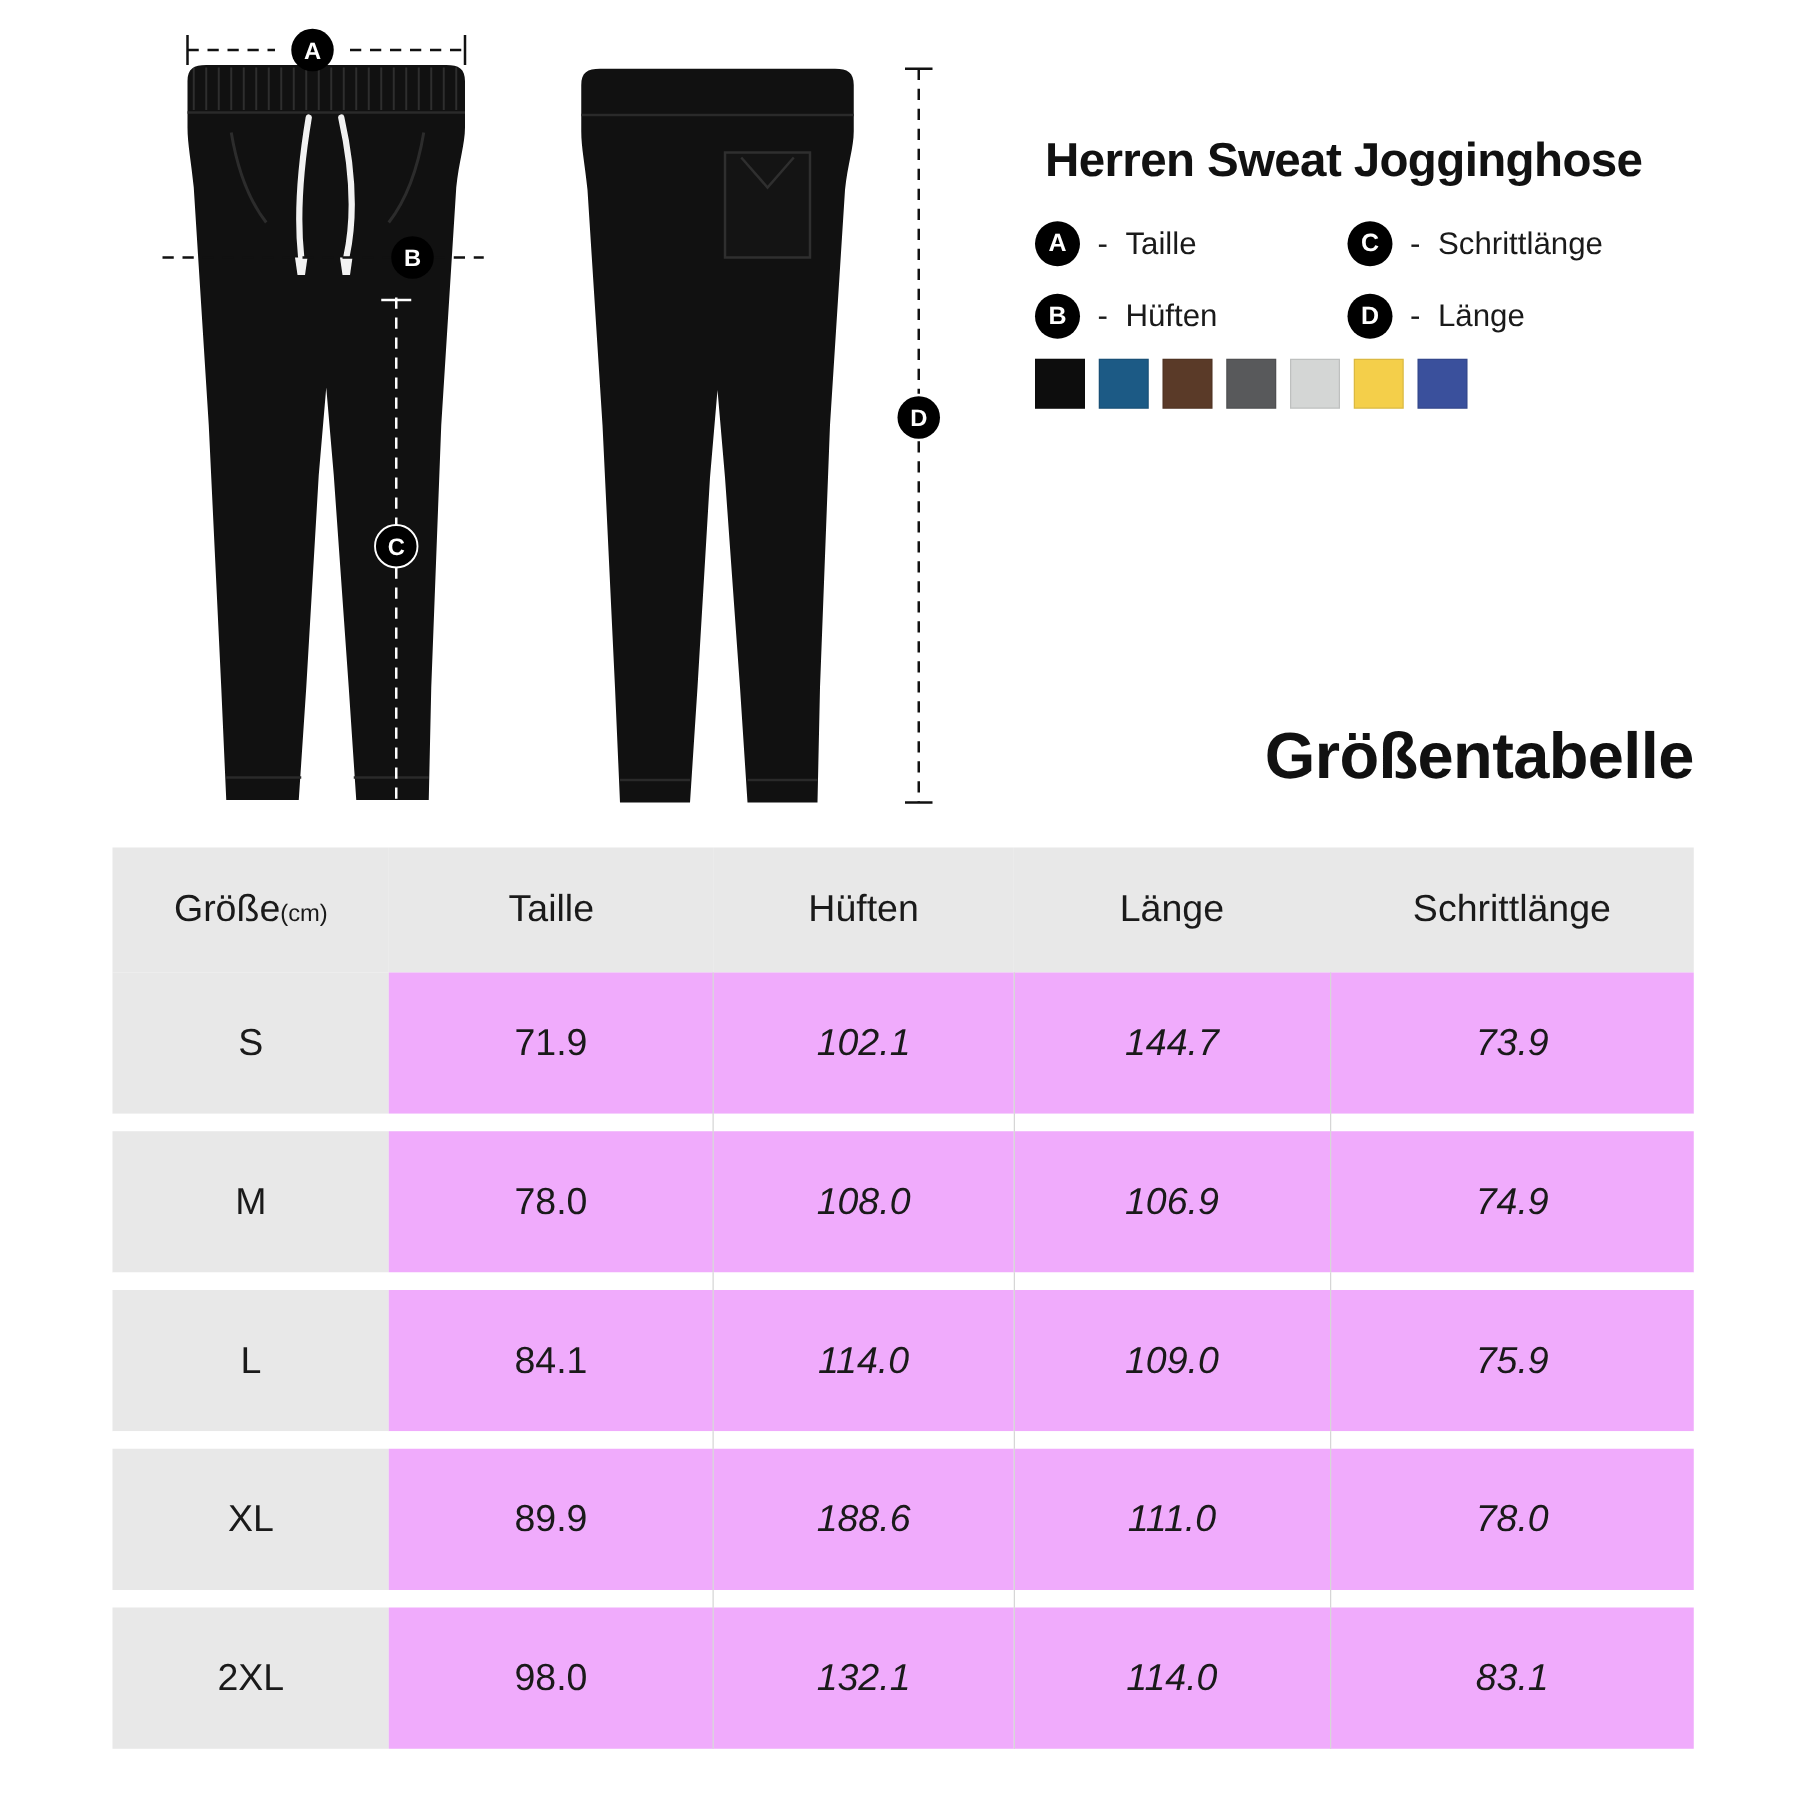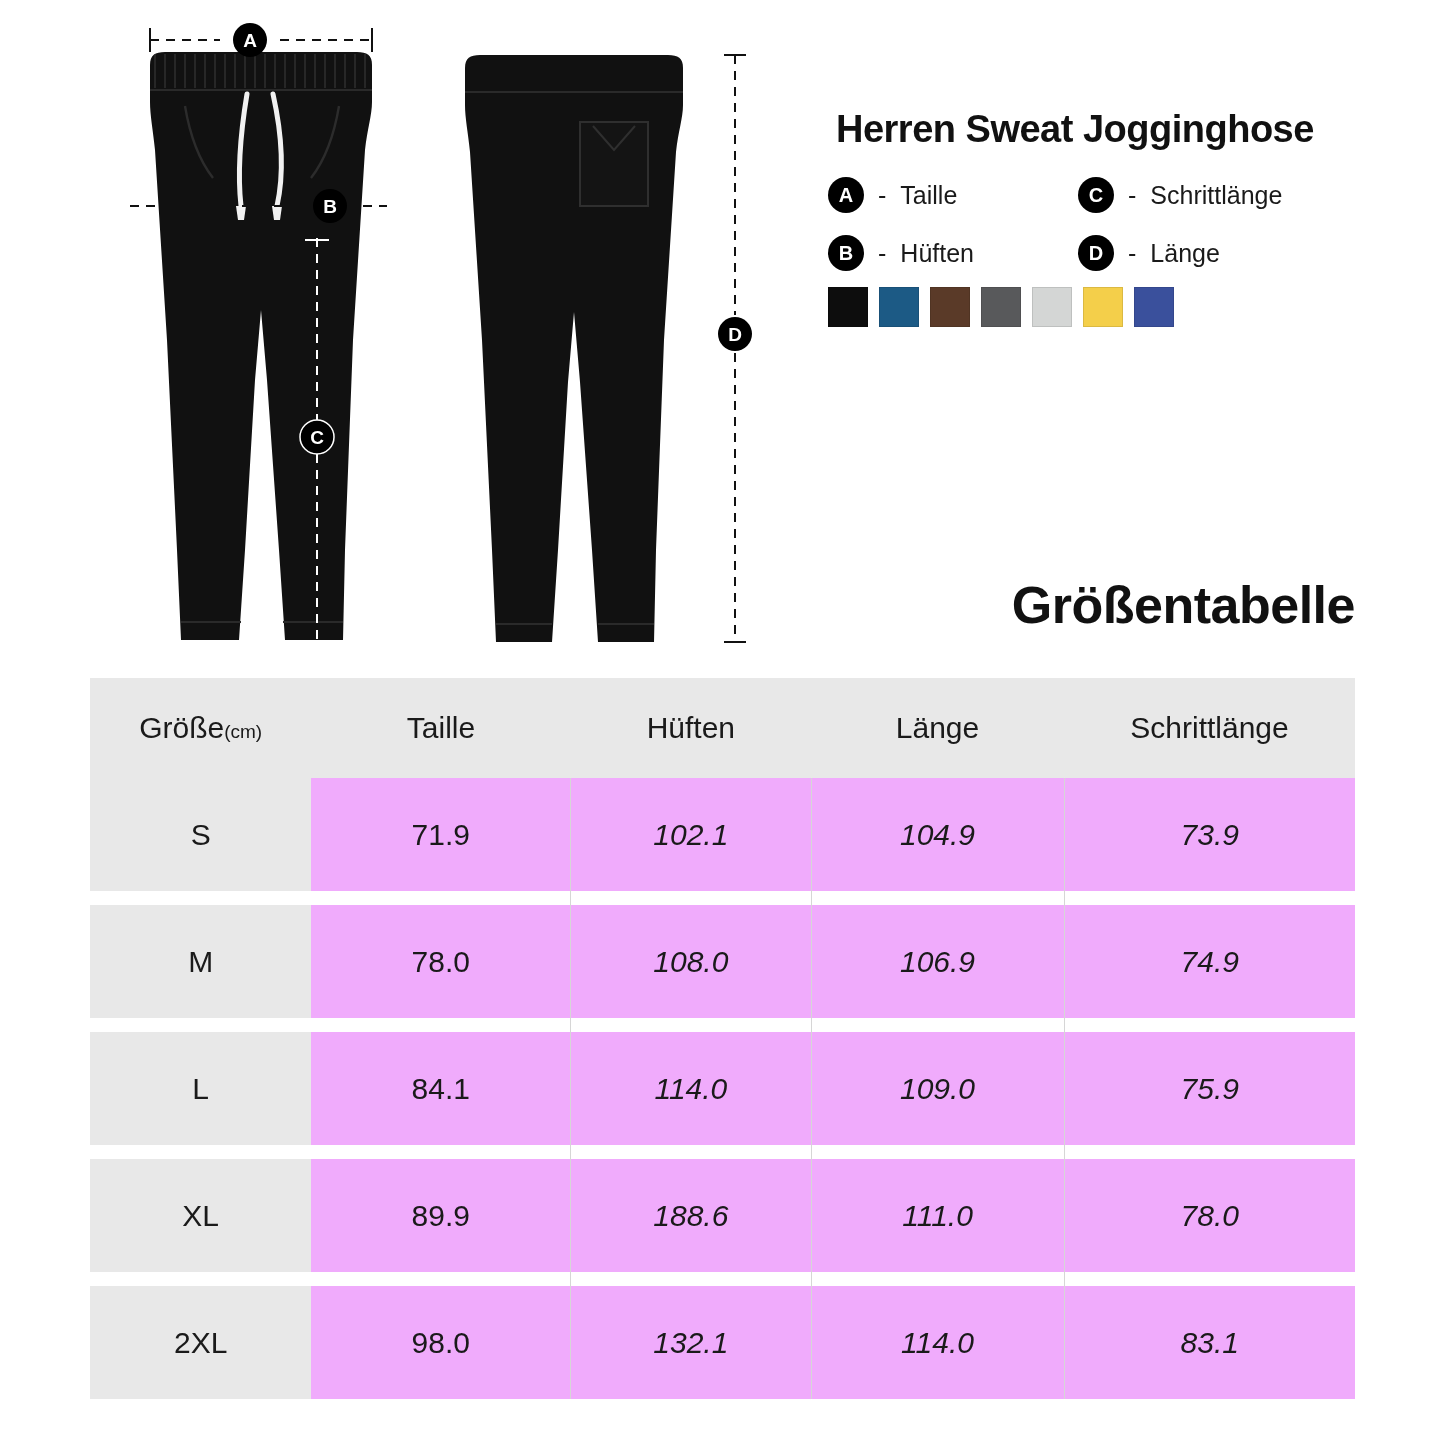--- a/index.html
+++ b/index.html
@@ -325,21 +325,21 @@
           <th>Hüften</th>
           <th>Länge</th>
           <th>Schrittlänge</th>
         </tr>
       </thead>
       <tbody>
         <tr>
           <td class="size-cell">S</td>
           <td>71.9</td>
           <td class="sep">102.1</td>
-          <td class="sep">104.9</td>
+          <td class="sep">144.7</td>
           <td class="sep">73.9</td>
         </tr>
         <tr>
           <td class="pad-cell" style="height:14px"></td>
           <td class="pad-cell" style="height:14px"></td>
           <td class="pad-cell sep" style="height:14px"></td>
           <td class="pad-cell sep" style="height:14px"></td>
           <td class="pad-cell sep" style="height:14px"></td>
         </tr>
         <tr>

